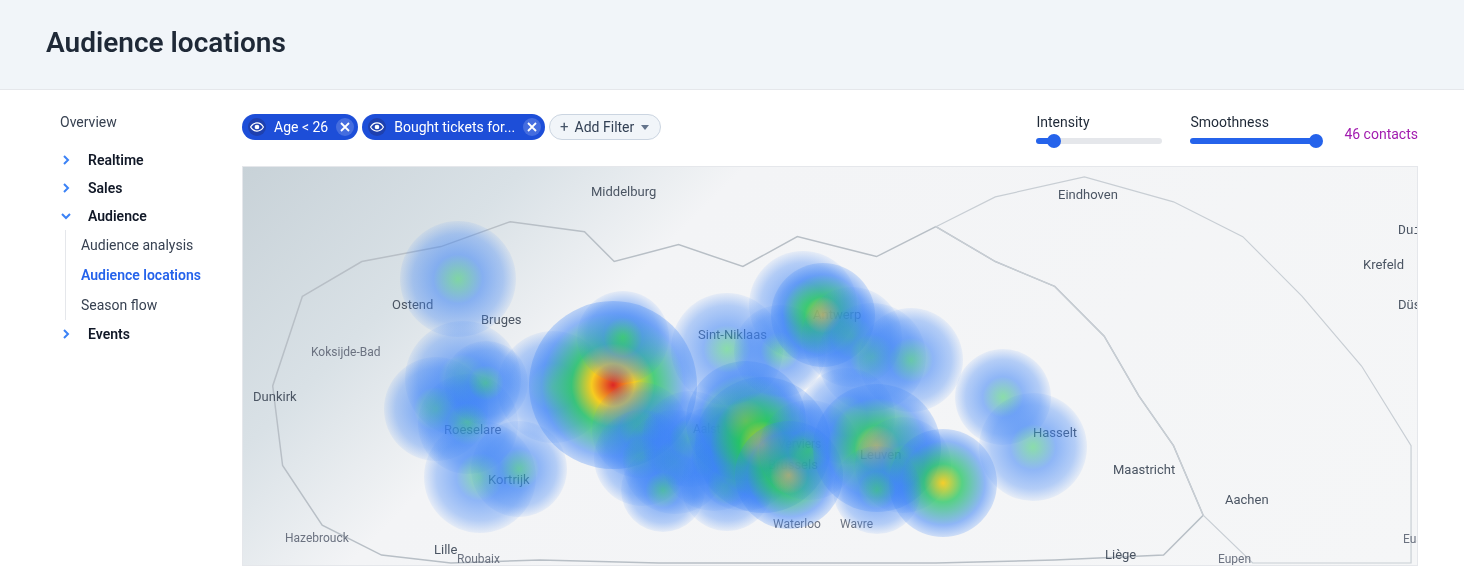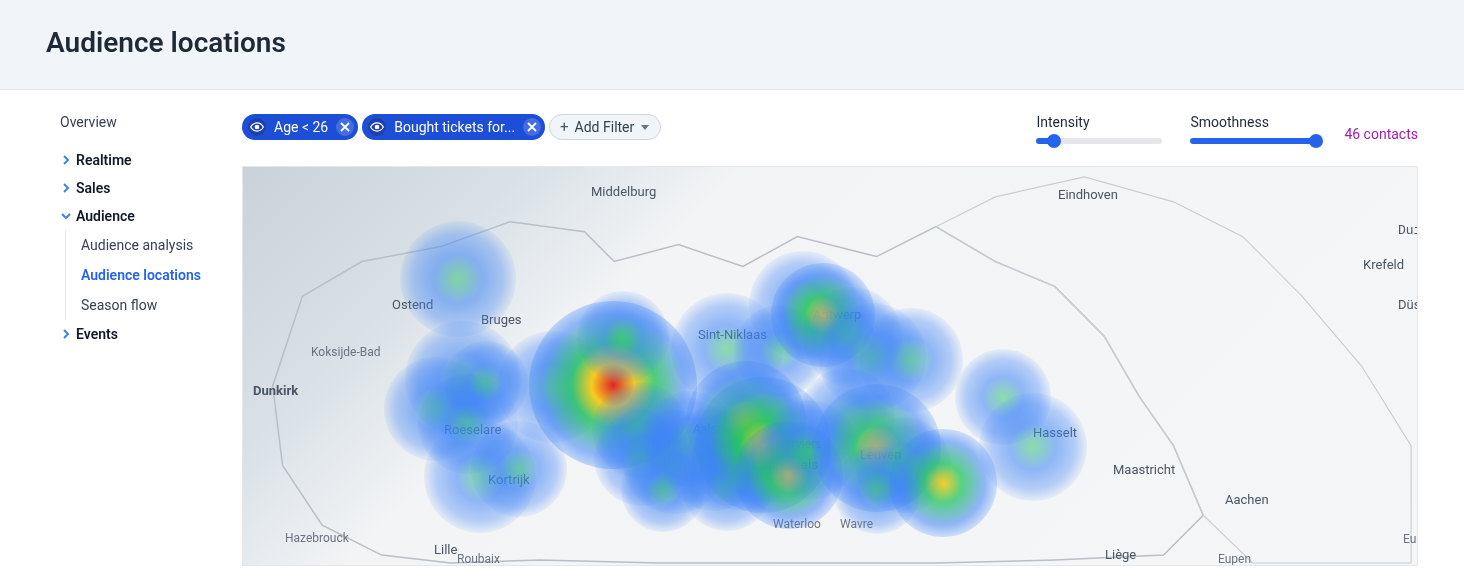--- a/index.html
+++ b/index.html
@@ -29,21 +29,21 @@
     }
     .sidebar-title {
       font-size: 14px;
       font-weight: 400;
       color: #374151;
       margin-bottom: 16px;
     }
     .nav-item {
       display: flex;
       align-items: center;
-      gap: 4px;
+      gap: 16px;
       padding: 6px 0;
       cursor: pointer;
       font-size: 14px;
     }
     .nav-item .chevron {
       width: 12px;
       height: 12px;
       display: inline-flex;
       align-items: center;
       justify-content: center;
@@ -307,21 +307,21 @@
       <div class="map-roughborder">
         <svg viewBox="0 0 1186 400" preserveAspectRatio="none">
           <path d="M60 130 L120 95 L200 80 L270 55 L345 65 L375 95 L440 78 L505 100 L560 70 L640 90 L700 60 L760 95 L820 120 L870 170 L905 230 L940 280 L970 350 L930 390 L820 395 L700 398 L560 398 L420 398 L300 395 L210 398 L140 390 L80 360 L40 300 L30 220 Z" fill="none" stroke="#b8bfc6" stroke-width="1.5"></path>
           <path d="M700 60 L760 30 L850 10 L940 35 L1010 70 L1070 130 L1130 200 L1180 280 L1180 398 L1020 398 L970 350 L940 280 L905 230 L870 170 L820 120 L760 95 Z" fill="none" stroke="#c8ced4" stroke-width="1.2"></path>
         </svg>
       </div>
     <span class="map-label city" style="left: 348px; top: 17px;">Middelburg</span>
         <span class="map-label city" style="left: 149px; top: 130px;">Ostend</span>
         <span class="map-label city" style="left: 238px; top: 145px;">Bruges</span>
         <span class="map-label " style="left: 68px; top: 178px;">Koksijde-Bad</span>
-        <span class="map-label city" style="left: 10px; top: 216px; font-weight: bold;">Dunkirk</span>
+        <span class="map-label city" style="left: 10px; top: 222px;">Dunkirk</span>
         <span class="map-label city" style="left: 201px; top: 255px;">Roeselare</span>
         <span class="map-label " style="left: 42px; top: 364px;">Hazebrouck</span>
         <span class="map-label city" style="left: 245px; top: 305px;">Kortrijk</span>
         <span class="map-label city" style="left: 191px; top: 375px;">Lille</span>
         <span class="map-label " style="left: 214px; top: 385px;">Roubaix</span>
         <span class="map-label city" style="left: 280px; top: 395px;">Tournai</span>
         <span class="map-label city" style="left: 455px; top: 160px;">Sint-Niklaas</span>
         <span class="map-label city" style="left: 570px; top: 140px;">Antwerp</span>
         <span class="map-label " style="left: 450px; top: 255px;">Aalst</span>
         <span class="map-label " style="left: 535px; top: 270px;">Verviers</span>

